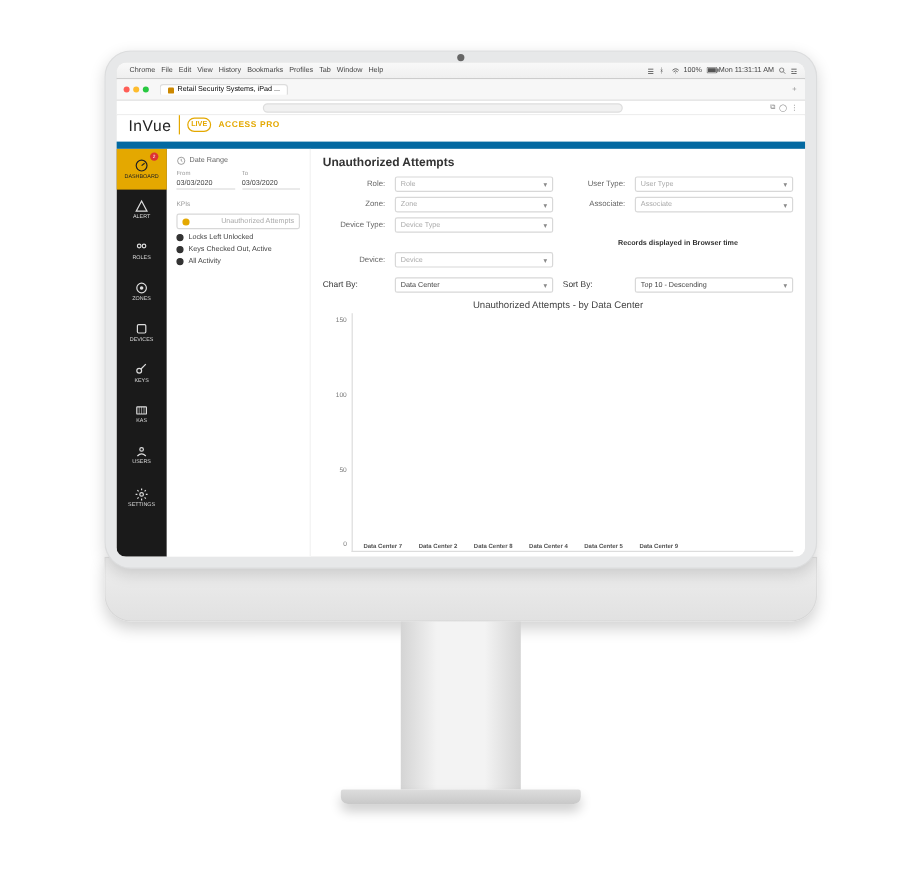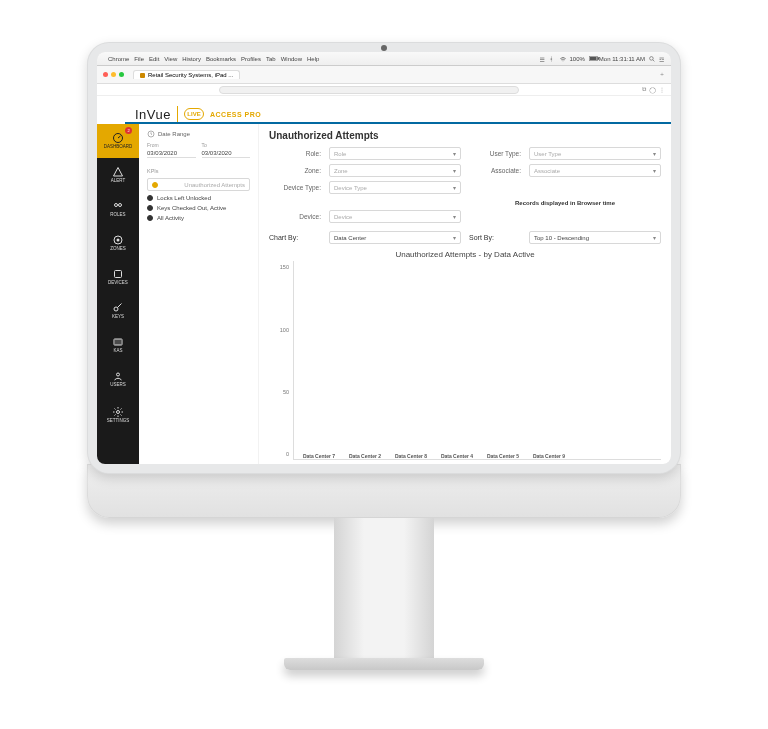--- a/index.html
+++ b/index.html
@@ -29,21 +29,21 @@
   .dot.r { background: #ff5f57; } .dot.y { background: #febc2e; } .dot.g { background: #28c840; }
   .tab { background: #fff; border: 1px solid #ddd; border-bottom: none; border-radius: 3px 3px 0 0; padding: 1px 6px; margin-left: 6px; display: flex; align-items: center; gap: 3px; }
   .tab .fav { width: 5px; height: 5px; background: #c80; border-radius: 1px; }
   .chrome-right { margin-left: auto; margin-right: 6px; display: flex; gap: 3px; color: #888; }
   .urlbar { height: 12px; background: #fff; border-bottom: 1px solid #eee; display:flex; align-items:center; }
   .urlbar .pill { margin: 0 auto; width: 300px; height: 8px; background: #f1f1f1; border: 1px solid #ddd; border-radius: 4px; }
   .urlbar .icons { margin-right:6px; display:flex; gap:3px; color:#888; font-size:6px; }
 
   
   .app { flex: 1; display: flex; flex-direction: column; background: #fff; font-size: 7px; color: #333; }
-  .app-header { height: 28px; border-bottom: 2px solid #0369a1; display: flex; align-items: flex-end; padding: 0 10px; margin-left: 28px; }
+  .app-header { height: 28px; border-bottom: 6px solid #0369a1; display: flex; align-items: flex-start; padding: 0 10px; }
   .logo { display: flex; align-items: center; gap: 6px; }
   .logo .invue { font-size: 13px; font-weight: 300; color: #222; letter-spacing: 0.5px; }
   .logo .sep { width: 1px; height: 16px; background: #e4a800; }
   .logo .live { width: 20px; height: 12px; border: 1.5px solid #e4a800; border-radius: 6px; display: inline-flex; align-items: center; justify-content: center; color: #e4a800; font-size: 6px; font-weight: 700; }
   .logo .prod { color: #e4a800; font-size: 7px; font-weight: 700; letter-spacing: 0.5px; }
 
   .app-body { flex: 1; display: flex; overflow: hidden; }
 
   
   .sidebar { width: 42px; background: #1a1a1a; display: flex; flex-direction: column; align-items: center; }
@@ -340,21 +340,21 @@
                     <span>Data Center</span>
                     <span class="chev">▾</span>
                   </div>
                 <span class="fl">Sort By:</span>
                 <div class="sel filled">
                     <span>Top 10 - Descending</span>
                     <span class="chev">▾</span>
                   </div>
               </div>
 
-              <div class="chart-title">Unauthorized Attempts - by Data Active</div>
+              <div class="chart-title">Unauthorized Attempts - by Data Center</div>
 
               <div class="chart">
                 <div class="y-axis" id="y-axis">
                     <div class="y-tick" style="bottom: 0%;">0</div>
                     <div class="y-tick" style="bottom: 31.25%;">50</div>
                     <div class="y-tick" style="bottom: 62.5%;">100</div>
                     <div class="y-tick" style="bottom: 93.75%;">150</div>
                   </div>
                 <div class="plot" id="plot">
                     <div class="bar">

